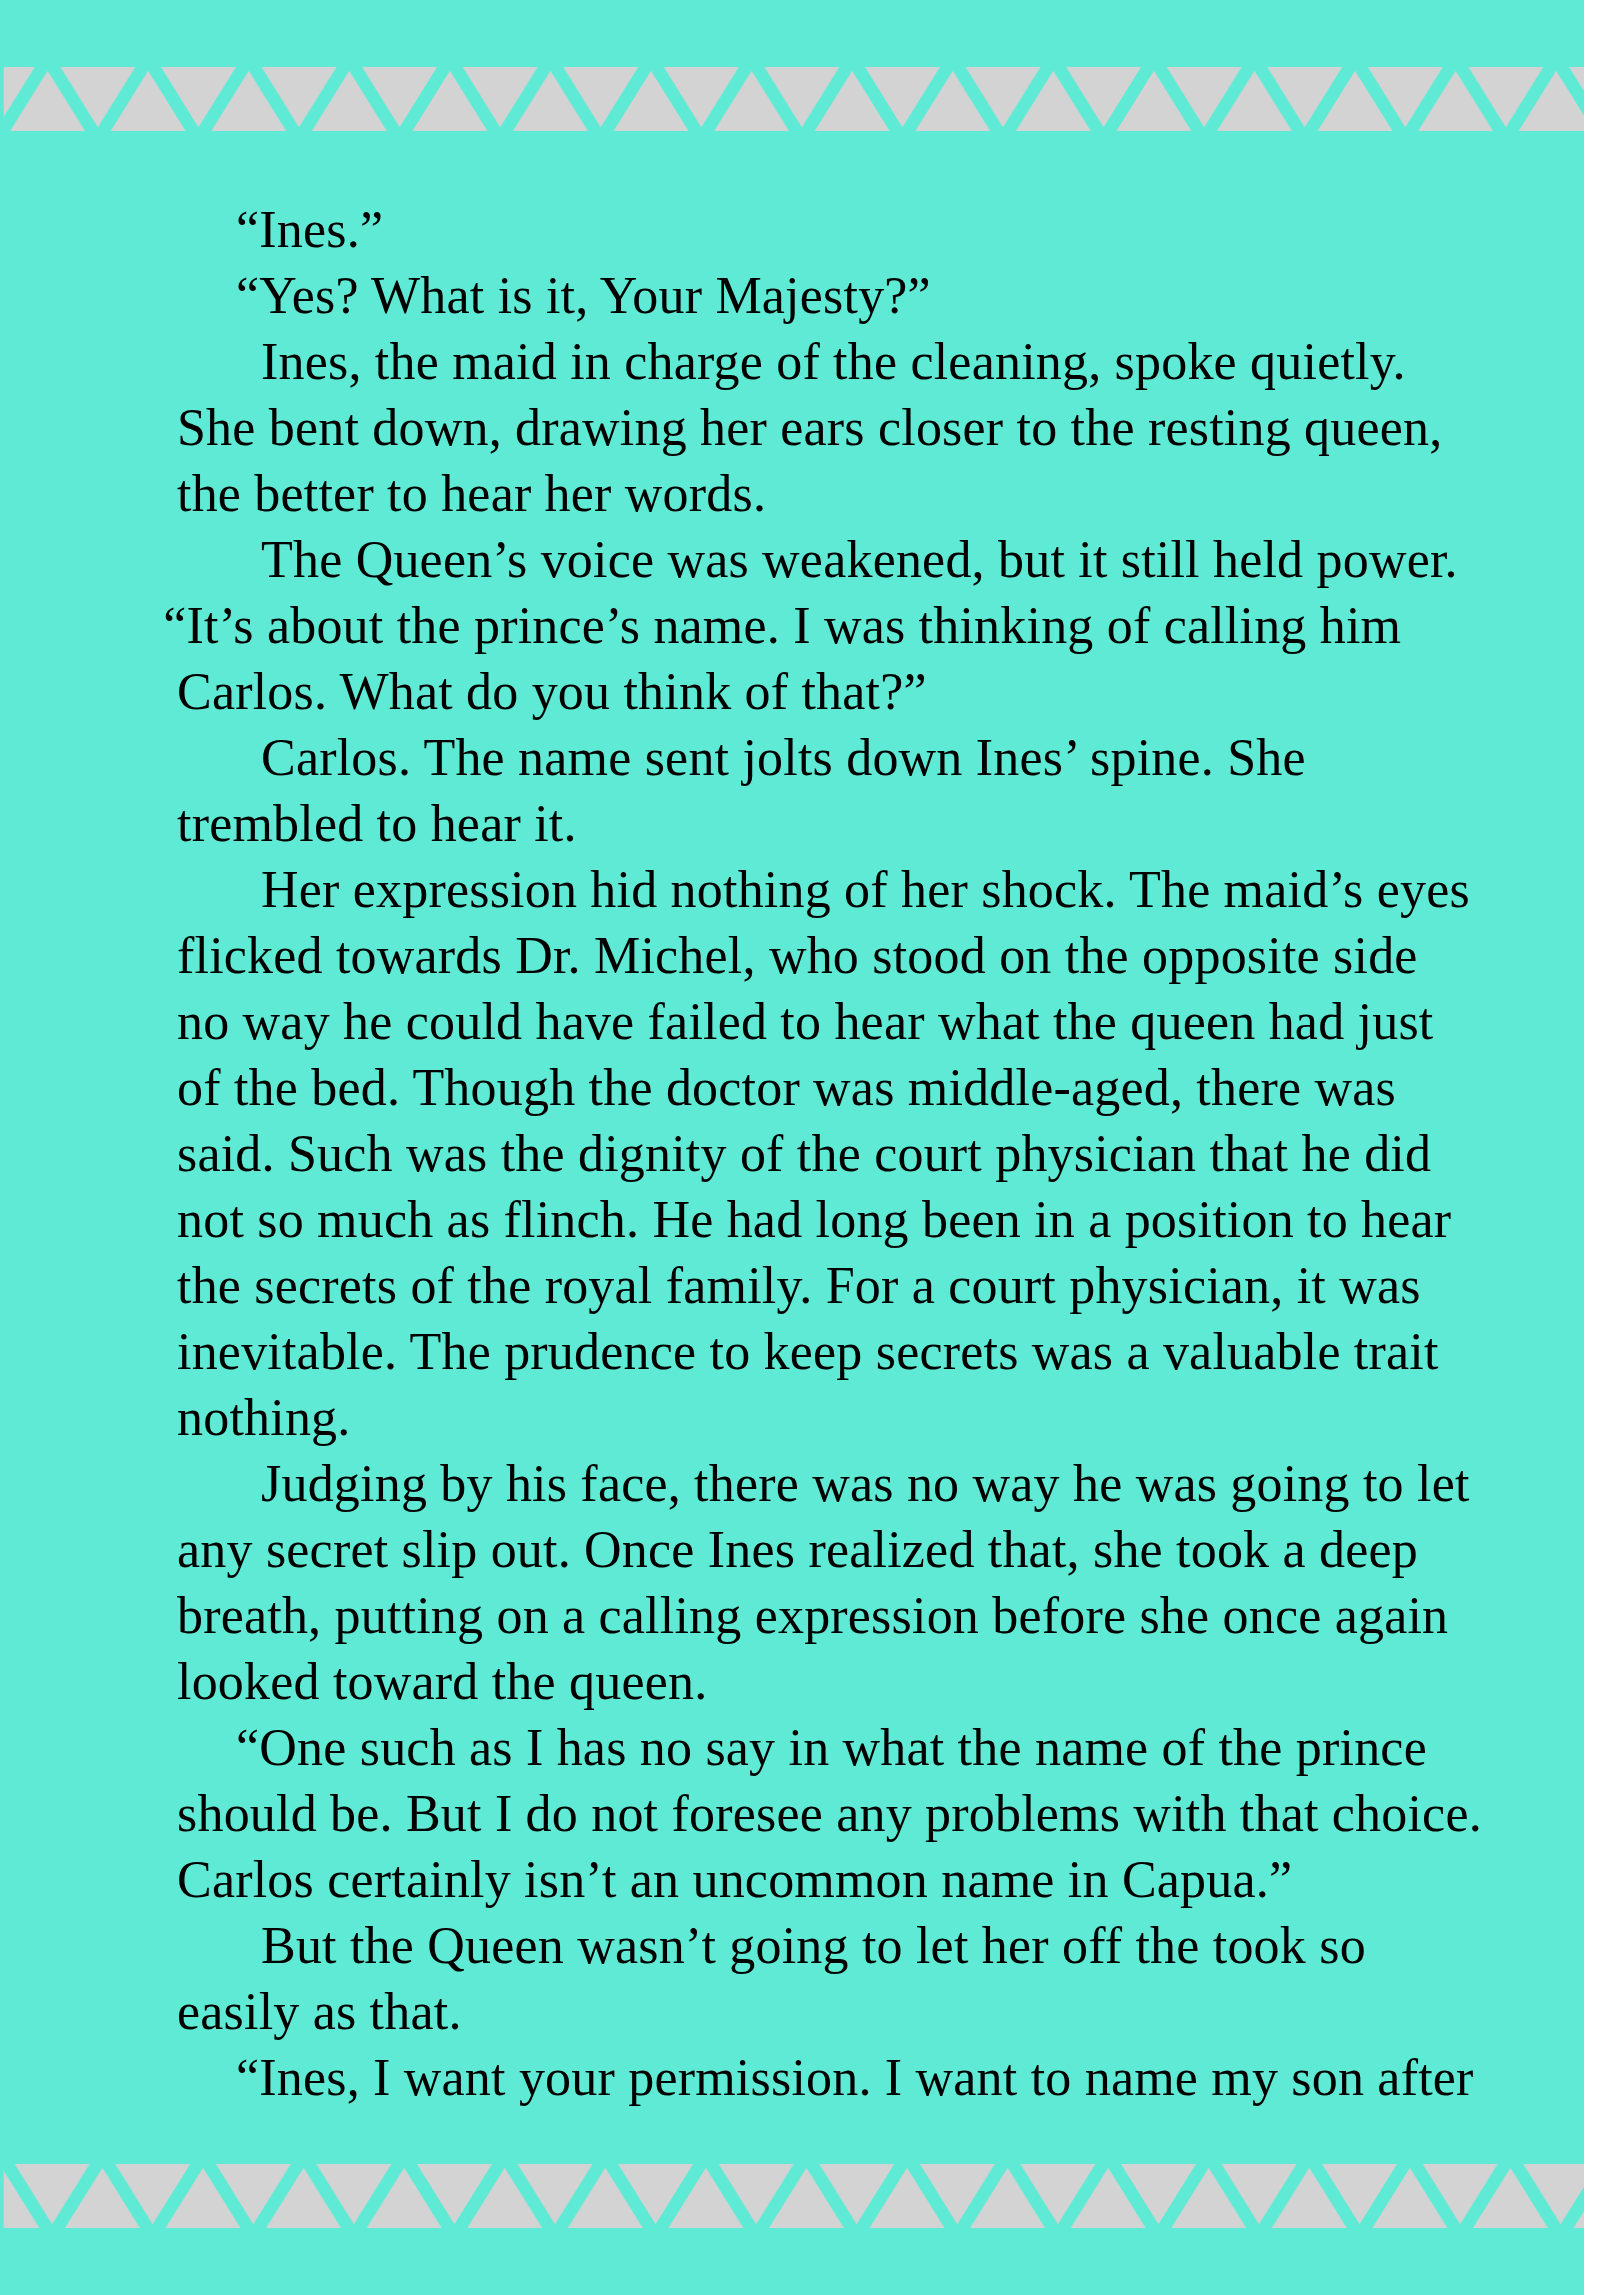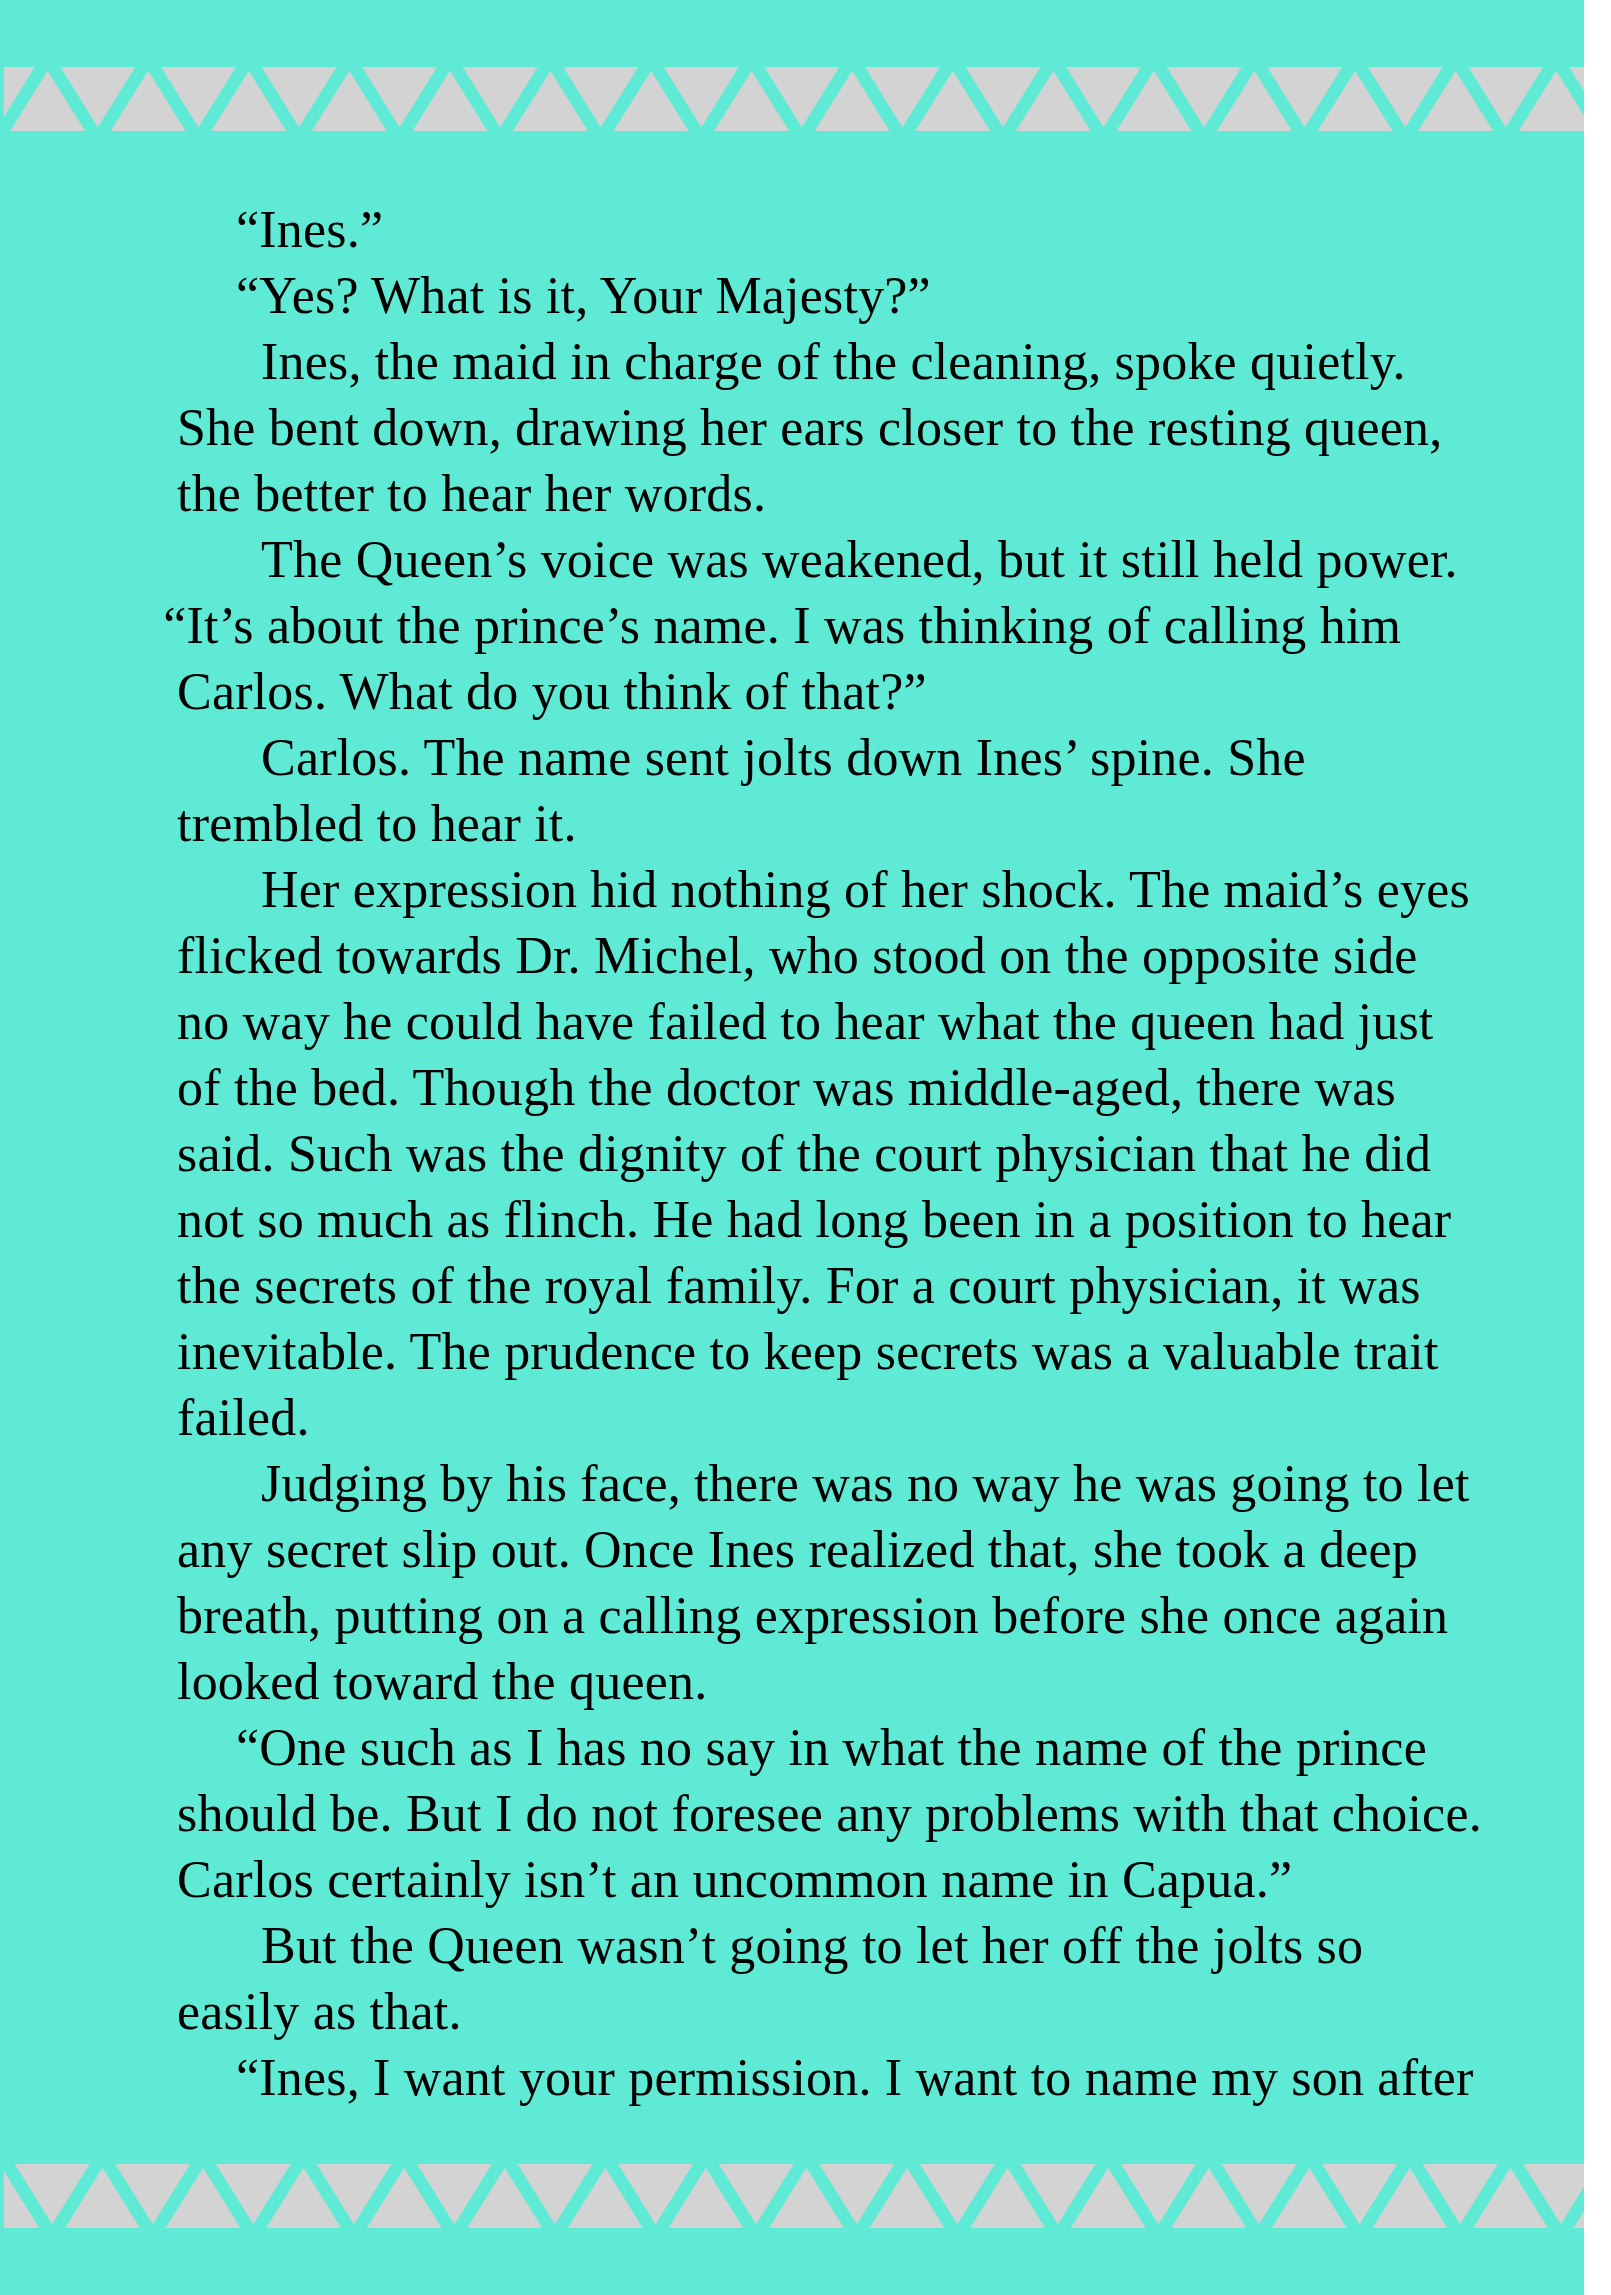--- a/index.html
+++ b/index.html
@@ -73,29 +73,29 @@
       <div class="line indent">Carlos. The name sent jolts down Ines’ spine. She</div>
       <div class="line flush">trembled to hear it.</div>
       <div class="line indent">Her expression hid nothing of her shock. The maid’s eyes</div>
       <div class="line flush">flicked towards Dr. Michel, who stood on the opposite side</div>
       <div class="line flush">no way he could have failed to hear what the queen had just</div>
       <div class="line flush">of the bed. Though the doctor was middle-aged, there was</div>
       <div class="line flush">said. Such was the dignity of the court physician that he did</div>
       <div class="line flush">not so much as flinch. He had long been in a position to hear</div>
       <div class="line flush">the secrets of the royal family. For a court physician, it was</div>
       <div class="line flush">inevitable. The prudence to keep secrets was a valuable trait</div>
-      <div class="line flush">failed.</div>
+      <div class="line flush">nothing.</div>
       <div class="line indent">Judging by his face, there was no way he was going to let</div>
       <div class="line flush">any secret slip out. Once Ines realized that, she took a deep</div>
       <div class="line flush">breath, putting on a calling expression before she once again</div>
       <div class="line flush">looked toward the queen.</div>
       <div class="line indent-quote">“One such as I has no say in what the name of the prince</div>
       <div class="line flush">should be. But I do not foresee any problems with that choice.</div>
       <div class="line flush">Carlos certainly isn’t an uncommon name in Capua.”</div>
-      <div class="line indent">But the Queen wasn’t going to let her off the jolts so</div>
+      <div class="line indent">But the Queen wasn’t going to let her off the took so</div>
       <div class="line flush">easily as that.</div>
       <div class="line indent-quote">“Ines, I want your permission. I want to name my son after</div>
     </div>
 
   <div class="band band-bottom">
     <svg width="1612" height="64" xmlns="http://www.w3.org/2000/svg" viewBox="0 0 1755 70">
       <defs>
         <pattern id="tz-bottom" width="110" height="70" x="-2" patternUnits="userSpaceOnUse">
           <polygon class="tri" points="14,0 96,0 55,66" fill="#d3d3d3"></polygon>
           <polygon class="tri" points="-41,70 0,4 41,70" fill="#d3d3d3"></polygon>

